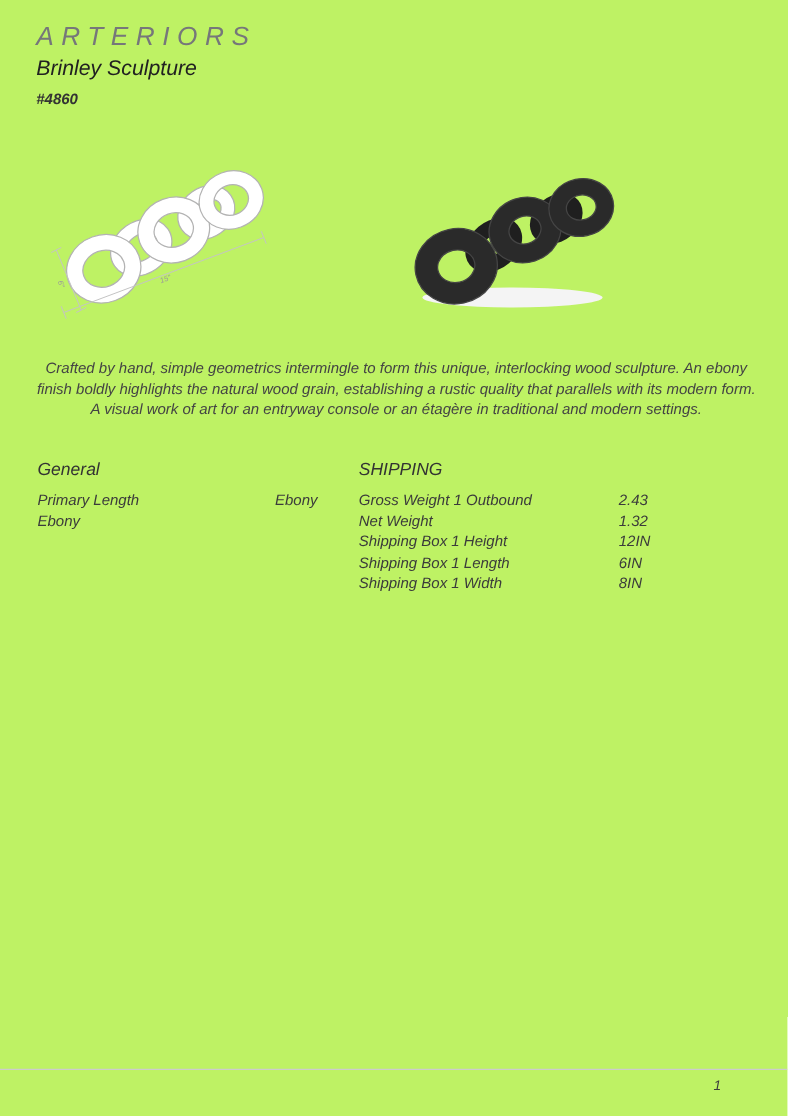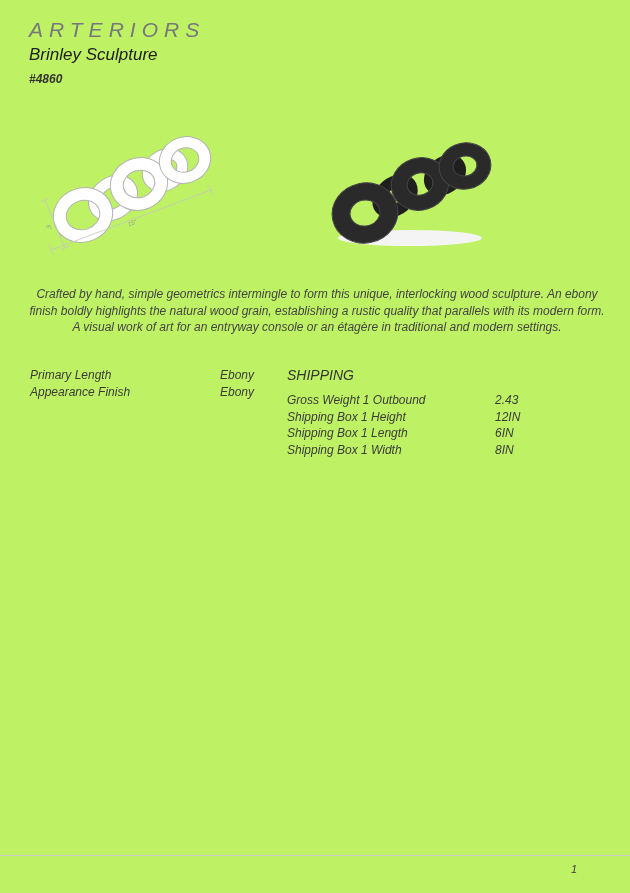--- a/index.html
+++ b/index.html
@@ -176,37 +176,41 @@
       </g>
       <g transform="rotate(-12 145 38)">
         <path fill="#2a2a2a" stroke="#454545" stroke-width="1" d="M171,38 A26,23 0 1,0 119,38 A26,23 0 1,0 171,38 Z M157,38 A12,10 0 1,0 133,38 A12,10 0 1,0 157,38 Z"></path>
       </g>
     </g>
   </svg>
 
   <div class="description">Crafted by hand, simple geometrics intermingle to form this unique, interlocking wood sculpture. An ebony finish boldly highlights the natural wood grain, establishing a rustic quality that parallels with its modern form. A visual work of art for an entryway console or an étagère in traditional and modern settings.</div>
 
   <div class="spec-col general">
+    <div class="spec-header">General</div>
     <div class="spec-row">
       <span class="label">Primary Length</span>
       <span class="value">Ebony</span>
     </div>
     <div class="spec-row">
-      <span class="label">Appearance Finish</span>
       <span class="value">Ebony</span>
     </div>
   </div>
 
   <div class="spec-col shipping">
     <div class="spec-header">SHIPPING</div>
     <div class="spec-row">
       <span class="label">Gross Weight 1 Outbound</span>
       <span class="value">2.43</span>
     </div>
     <div class="spec-row">
+      <span class="label">Net Weight</span>
+      <span class="value">1.32</span>
+    </div>
+    <div class="spec-row">
       <span class="label">Shipping Box 1 Height</span>
       <span class="value">12IN</span>
     </div>
     <div class="spec-row">
       <span class="label">Shipping Box 1 Length</span>
       <span class="value">6IN</span>
     </div>
     <div class="spec-row">
       <span class="label">Shipping Box 1 Width</span>
       <span class="value">8IN</span>

